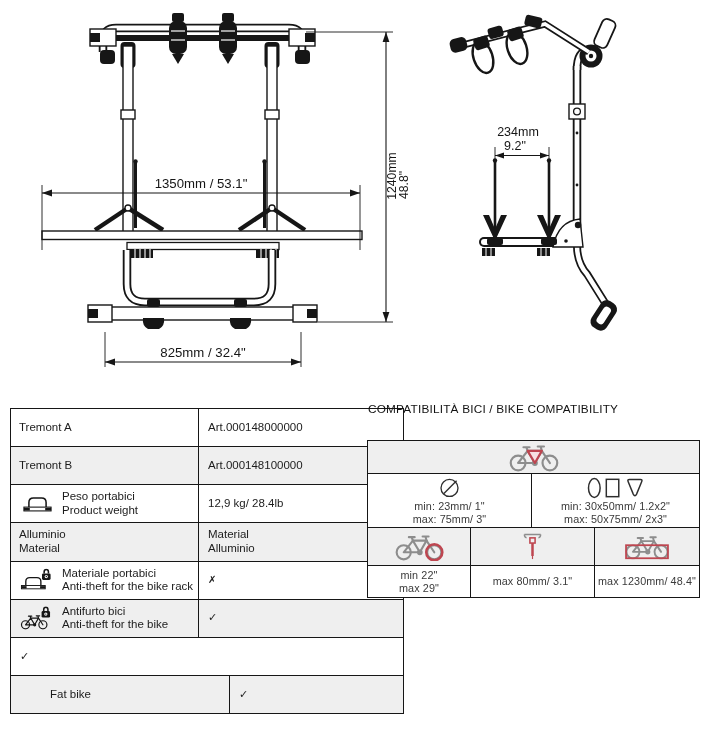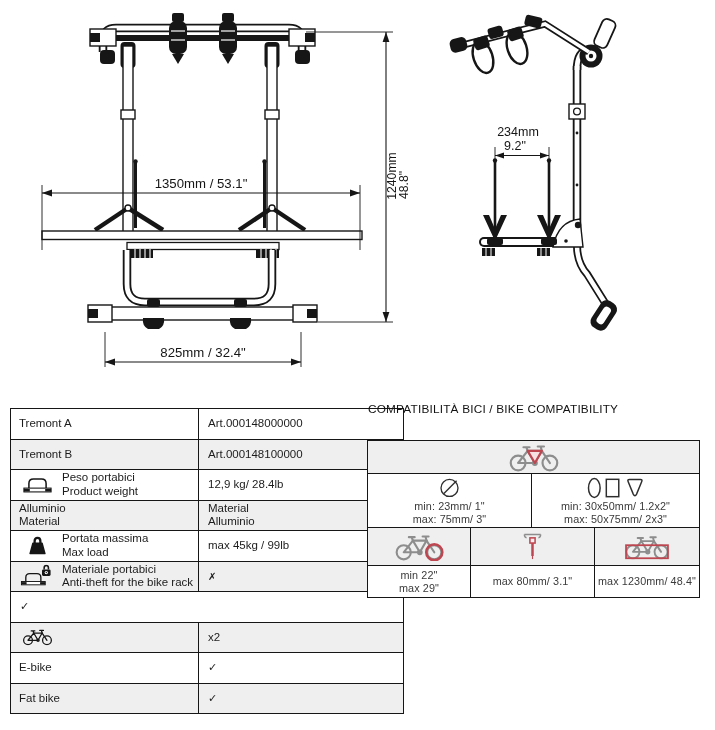--- a/index.html
+++ b/index.html
@@ -7,21 +7,21 @@
         font-family:"Liberation Sans",sans-serif;color:#1c1c1c;}
   svg.dwg{position:absolute;}
   .front{left:30px;top:5px;}
   .side{left:430px;top:5px;}
   svg text{font-family:"Liberation Sans",sans-serif;fill:#161616;}
 
   
   .spec{position:absolute;left:10px;top:408px;width:394px;height:306px;
         border:1.5px solid #161616;box-sizing:border-box;display:flex;flex-direction:column;background:#fff;}
   .spec .row{display:flex;flex:1;border-bottom:1px solid #161616;box-sizing:border-box;min-height:0;}
-  .spec .row:last-child{border-bottom:none;}
+  .spec .row:last-child{border-bottom:none;padding-left:31px;}
   .spec .row:nth-child(even){background:#efefef;}
   .spec .lbl{width:188px;border-right:1px solid #161616;display:flex;align-items:center;
              padding-left:8px;box-sizing:border-box;gap:6px;}
   .spec .val{flex:1;display:flex;flex-direction:column;justify-content:center;padding-left:9px;box-sizing:border-box;}
   .t{font-size:11.5px;line-height:13.5px;color:#1c1c1c;}
   .check{font-size:11px;}
   .cross{font-size:10px;}
   .icon-box{width:37px;flex:none;display:flex;justify-content:center;align-items:center;}
 
   
@@ -310,79 +310,59 @@
           <div class="t">Alluminio</div>
           <div class="t">Material</div>
         </div>
       </div>
       <div class="val">
         <div class="t">Material</div>
         <div class="t">Alluminio</div>
       </div>
     </div>
 
-    <div class="row">
-      <div class="lbl">
-        <span class="icon-box">
-          <svg width="21" height="21" viewBox="0 0 22 22">
-            <path d="M 6.2 8.6 H 15.8 L 18.8 19.5 H 3.2 Z" fill="#161616" stroke="#161616" stroke-width="1.5" stroke-linejoin="round"></path>
-            <path d="M 8 8.6 V 6.4 Q 8 3 11 3 Q 14 3 14 6.4 V 8.6" fill="none" stroke="#161616" stroke-width="2.4"></path>
-          </svg>
-        </span>
-        <div>
-          <div class="t">Portata massima</div>
-          <div class="t">Max load</div>
-        </div>
-      </div>
-      <div class="val">
-          <div class="t">max 45kg / 99lb</div>
-        </div>
-    </div>
 
     <div class="row">
       <div class="lbl">
         <span class="icon-box">
           <svg width="38" height="24" viewBox="0 0 40 25" style="color:#161616">
             <use href="#sym-rack" x="0" y="6" width="31" height="18"></use>
             <use href="#sym-lock" x="23" y="0" width="13" height="13"></use>
           </svg>
         </span>
         <div>
           <div class="t">Materiale portabici</div>
           <div class="t">Anti-theft for the bike rack</div>
         </div>
       </div>
       <div class="val">
           <div class="t cross">✗</div>
         </div>
     </div>
 
     <div class="row">
+      <div class="lbl">
+        <span class="icon-box">
+          <svg width="36" height="24" viewBox="0 0 38 25" style="color:#161616">
+            <use href="#sym-bike" x="0" y="8" width="30" height="17"></use>
+            <use href="#sym-lock" x="21" y="0" width="12.5" height="12.5"></use>
+          </svg>
+        </span>
+        <div>
+          <div class="t">Antifurto bici</div>
+          <div class="t">Anti-theft for the bike</div>
+        </div>
+      </div>
       <div class="val">
           <div class="t check">✓</div>
         </div>
     </div>
 
-    <div class="row">
-      <div class="lbl">
-        <span class="icon-box">
-          <svg width="31" height="18" viewBox="0 0 36 20" style="color:#161616">
-              <use href="#sym-bike"></use>
-            </svg>
-        </span>
-      </div>
-      <div class="val">
-          <div class="t">x2</div>
-        </div>
-    </div>
-
-    <div class="row">
-      <div class="lbl">
-          <div class="t">E-bike</div>
-        </div>
+
+    <div class="row">
       <div class="val">
           <div class="t check">✓</div>
         </div>
     </div>
 
     <div class="row">
       <div class="lbl">
           <div class="t">Fat bike</div>
         </div>
       <div class="val">

